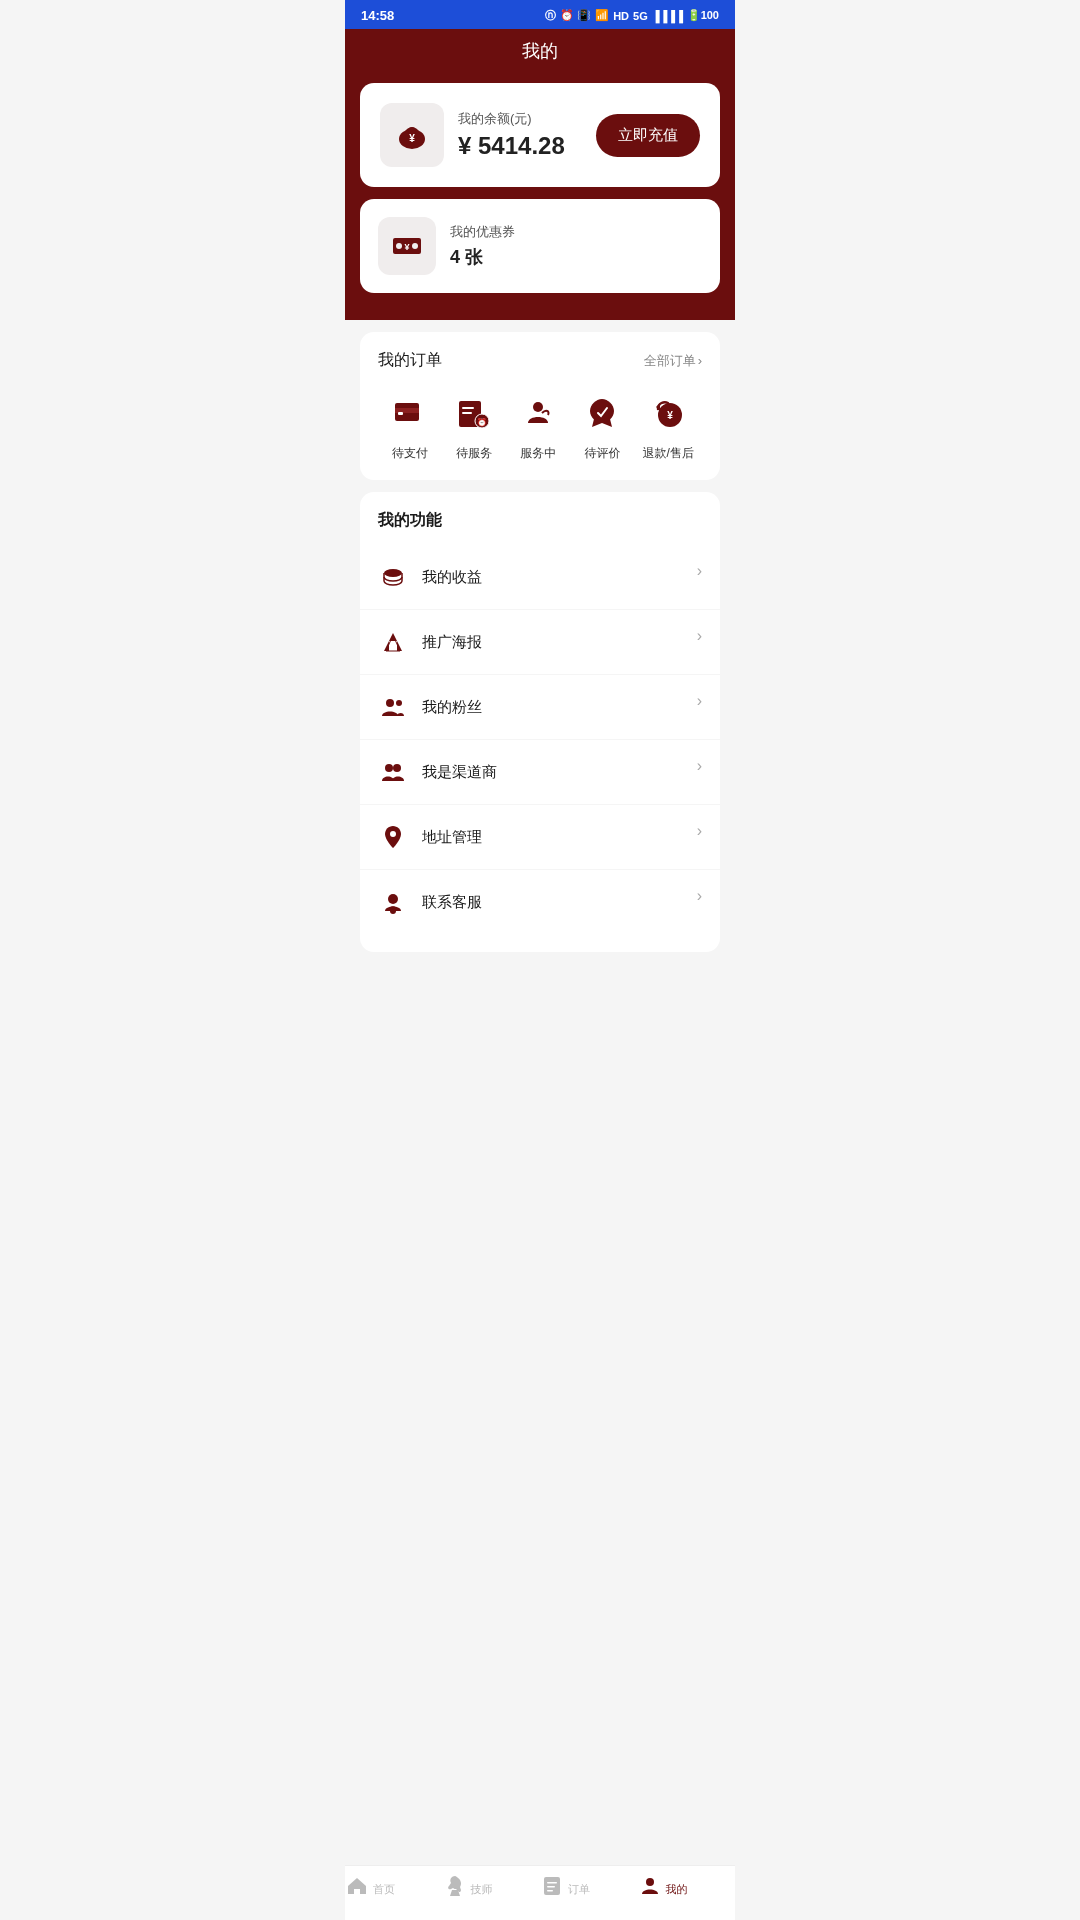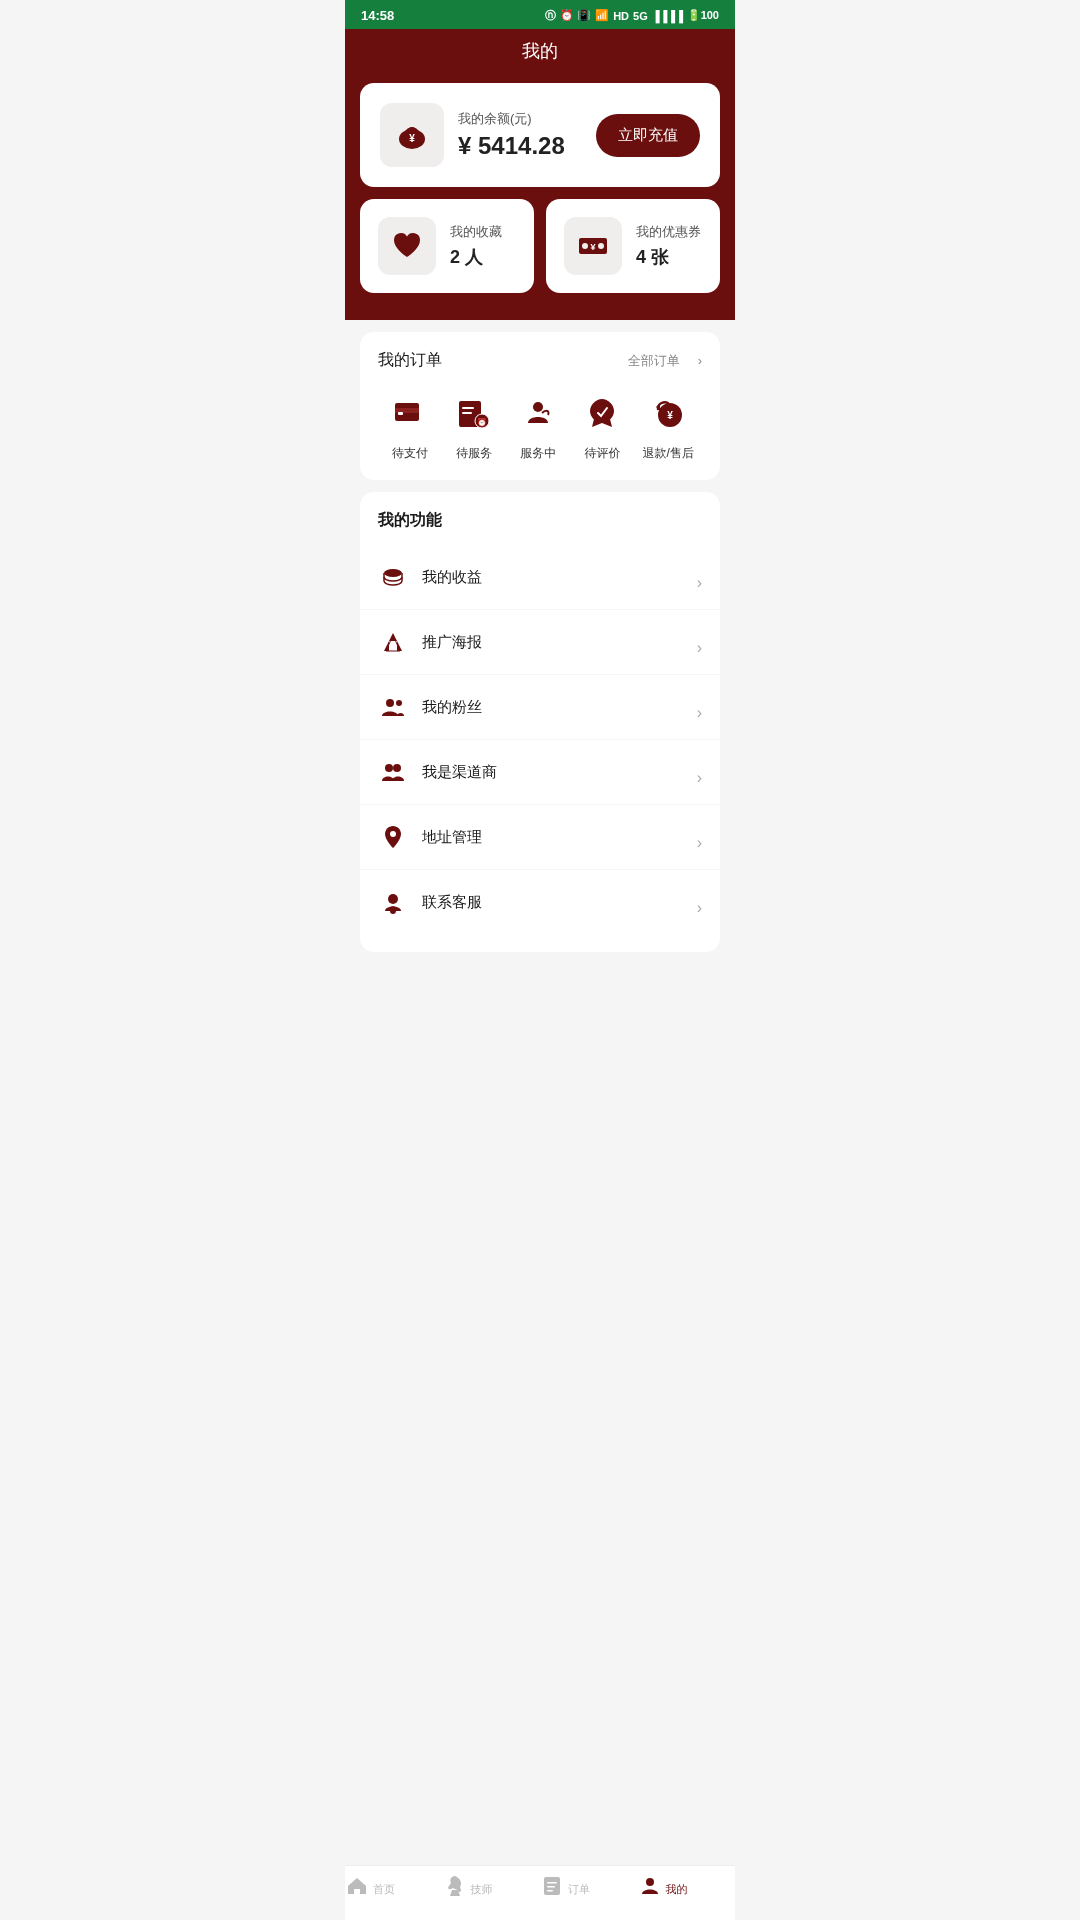--- a/index.html
+++ b/index.html
@@ -9,21 +9,21 @@
       background: #f5f5f5;
       width: 390px;
       min-height: 100vh;
       margin: 0 auto;
       position: relative;
       overflow-x: hidden;
     }
 
     
     .status-bar {
-      background: #15803d;
+      background: #1d4ed8;
       color: white;
       display: flex;
       justify-content: space-between;
       align-items: center;
       padding: 8px 16px 6px;
       font-size: 13px;
       font-weight: 600;
     }
     .status-right {
       display: flex;
@@ -148,21 +148,21 @@
     .section-title {
       font-size: 16px;
       font-weight: 400;
       color: #1a1a1a;
     }
     .section-link {
       font-size: 13px;
       color: #888;
       display: flex;
       align-items: center;
-      gap: 18px;
+      gap: 2px;
     }
 
     
     .order-icons {
       display: flex;
       justify-content: space-around;
     }
     .order-item {
       display: flex;
       flex-direction: column;
@@ -192,21 +192,21 @@
       margin-bottom: 12px;
     }
     .func-title {
       font-size: 16px;
       font-weight: 700;
       color: #1a1a1a;
       padding: 0 18px 14px;
     }
     .func-item {
       display: flex;
-      align-items: flex-end;
+      align-items: flex-start;
       justify-content: space-between;
       padding: 17px 18px;
       cursor: pointer;
       border-bottom: 1px solid #f5f5f5;
     }
     .func-item:last-child {
       border-bottom: none;
     }
     .func-left {
       display: flex;
@@ -328,32 +328,20 @@
       <div class="balance-info">
         <div class="label">我的余额(元)</div>
         <div class="amount">¥ 5414.28</div>
       </div>
     </div>
     <button class="recharge-btn">立即充值</button>
   </div>
 
   <div class="stats-row">
 
-    <div class="stat-card">
-      <div class="stat-icon-wrap">
-
-        <svg width="32" height="32" viewBox="0 0 32 32" fill="#6b0e0e" xmlns="http://www.w3.org/2000/svg">
-          <path d="M16 27s-13-8-13-17a7 7 0 0 1 13-3.5A7 7 0 0 1 29 10c0 9-13 17-13 17z"></path>
-        </svg>
-      </div>
-      <div class="stat-info">
-        <div class="stat-label">我的收藏</div>
-        <div class="stat-value">2 人</div>
-      </div>
-    </div>
 
     <div class="stat-card">
       <div class="stat-icon-wrap">
 
         <svg width="32" height="32" viewBox="0 0 32 32" fill="#6b0e0e" xmlns="http://www.w3.org/2000/svg">
           <rect x="2" y="8" width="28" height="16" rx="2" fill="#6b0e0e"></rect>
           <circle cx="8" cy="16" r="3" fill="#f0eded"></circle>
           <circle cx="24" cy="16" r="3" fill="#f0eded"></circle>
           <text x="16" y="20" text-anchor="middle" fill="white" font-size="9" font-weight="bold">¥</text>
         </svg>

